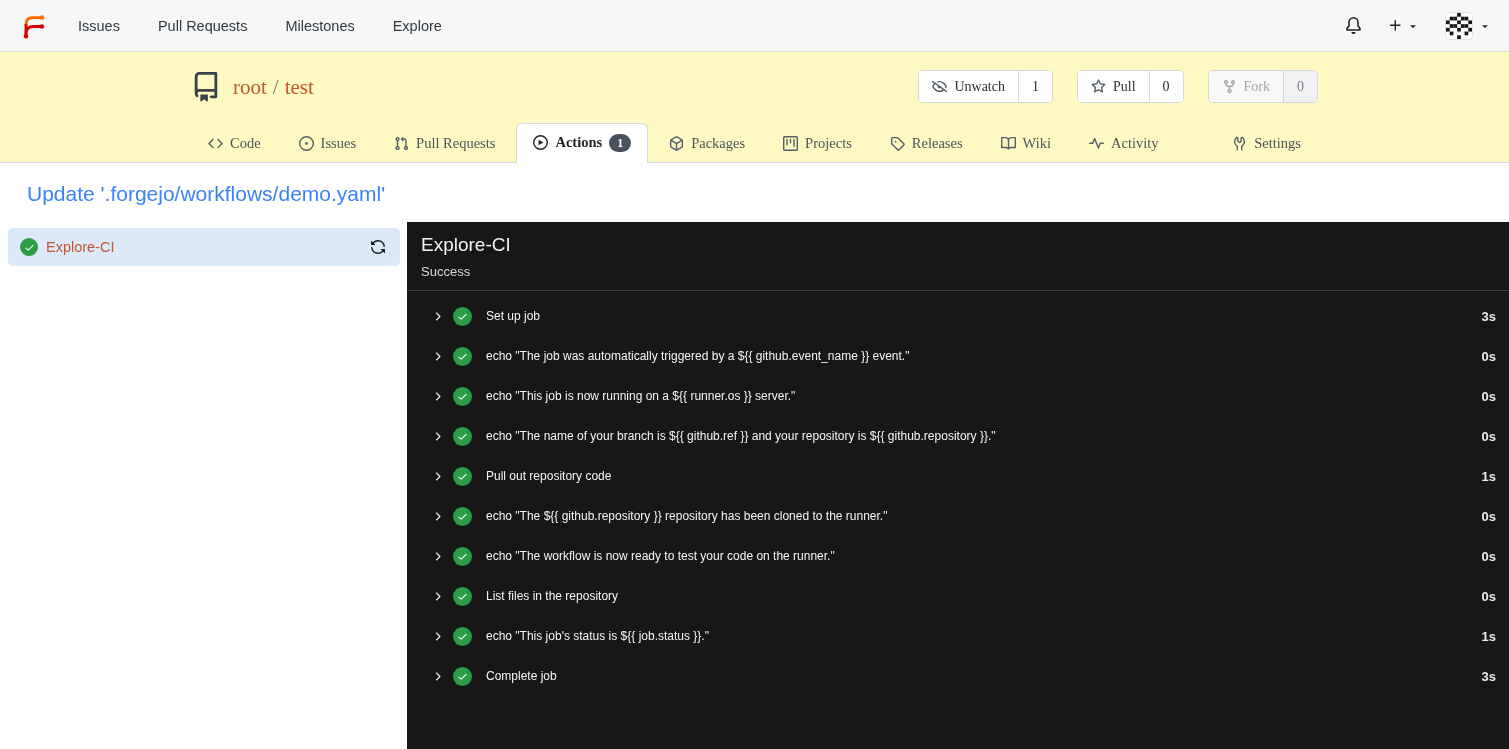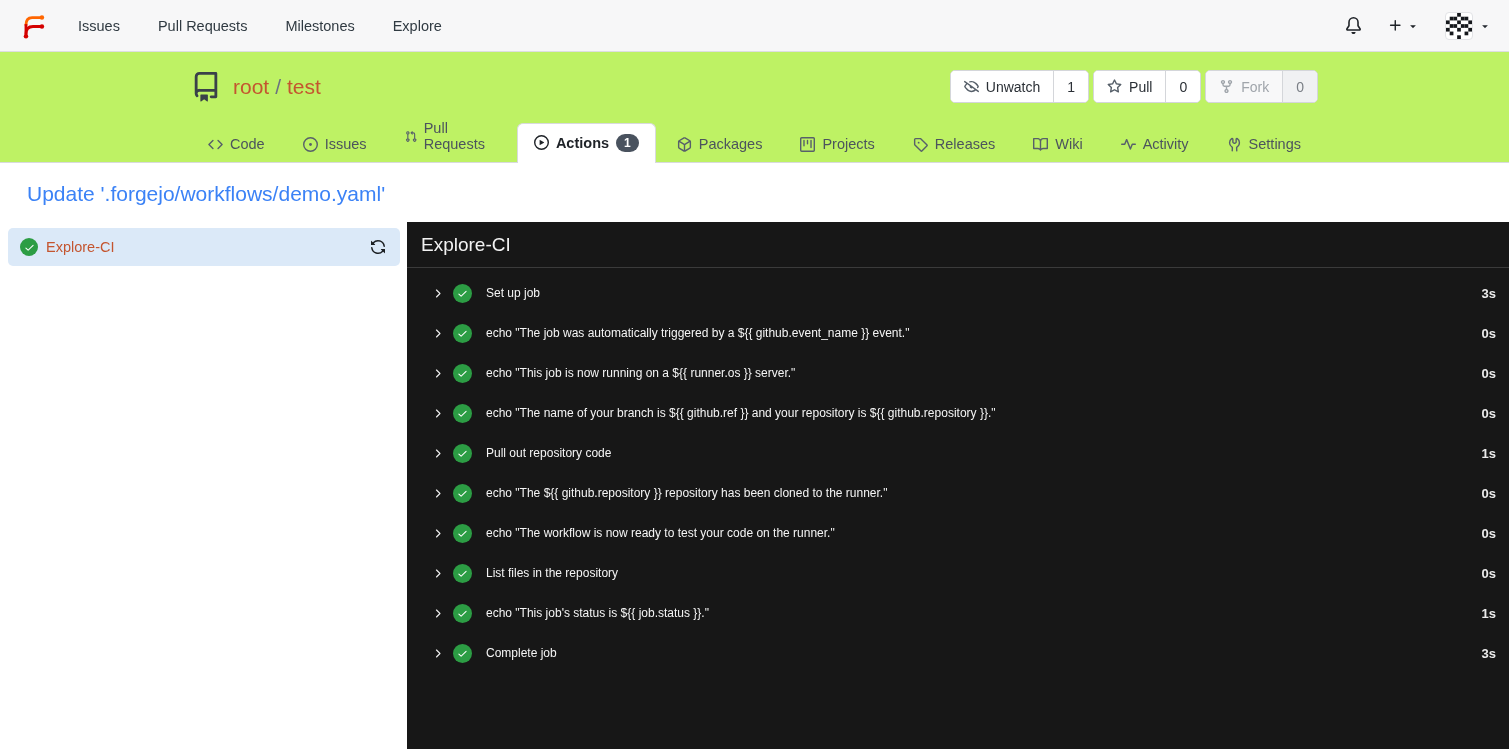--- a/index.html
+++ b/index.html
@@ -12,28 +12,28 @@
   .logo { width:30px; height:30px; margin-right:30px; cursor:pointer; }
   .nav-links { display:flex; align-items:center; gap:38px; }
   .nav-link { font-size:14.5px; color:#303a42; font-weight:500; cursor:pointer; }
   .nav-right { margin-left:auto; display:flex; align-items:center; gap:26px; }
   .icon-btn { display:flex; align-items:center; color:#1f2328; cursor:pointer; gap:4px; }
   .icon-btn svg { display:block; }
   .avatar-wrap { display:flex; align-items:center; gap:6px; cursor:pointer; }
   .avatar { width:28px; height:28px; border-radius:4px; background:#fff; border:1px solid #e2e3e6; }
 
   
-  .repo-header { height:111px; background:#bef264; border-bottom:1px solid #d8dadd; position:relative; }
+  .repo-header { height:111px; background:#fef9c3; border-bottom:1px solid #d8dadd; position:relative;font-family:Liberation Serif, serif; }
   .repo-header-inner { width:1127px; margin:0 auto; height:100%; position:relative; }
   .repo-title-row { display:flex; align-items:center; padding-top:20px; }
   .repo-icon { color:#3a4149; margin-right:12px; }
   .repo-name { font-size:21px; }
   .repo-name .owner, .repo-name .rname { color:#c4552f; cursor:pointer; }
   .repo-name .slash { color:#6b7280; margin:0 6px; font-weight:300; }
-  .repo-actions { position:absolute; right:0; top:18px; display:flex; gap:4px; }
+  .repo-actions { position:absolute; right:0; top:18px; display:flex; gap:24px; }
   .btn-group { display:flex; border:1px solid #d4d6da; border-radius:5px; overflow:hidden; background:#fff; height:33px; }
   .btn-main { display:flex; align-items:center; gap:7px; padding:0 13px; font-size:14px; color:#2b3036; cursor:pointer; background:#fff; }
   .btn-count { display:flex; align-items:center; padding:0 13px; font-size:14px; color:#2b3036; border-left:1px solid #d4d6da; background:#fff; cursor:pointer; }
   .btn-group.disabled .btn-main { color:#a0a5ab; background:#f8f8f9; cursor:default; }
   .btn-group.disabled .btn-count { color:#7a7f86; background:#f0f1f3; }
   .btn-main svg { color:#57606a; }
   .btn-group.disabled svg { color:#a0a5ab; }
 
   
   .tabs-row { position:absolute; bottom:-1px; left:0; width:1127px; display:flex; align-items:flex-end; }
@@ -261,20 +261,21 @@
         <svg width="16" height="16" viewBox="0 0 16 16" fill="currentColor">
             <path d="M1.705 8.005a.75.75 0 0 1 .834.656 5.5 5.5 0 0 0 9.592 2.97l-1.204-1.204a.25.25 0 0 1 .177-.427h3.646a.25.25 0 0 1 .25.25v3.646a.25.25 0 0 1-.427.177l-1.38-1.38A7.002 7.002 0 0 1 1.05 8.84a.75.75 0 0 1 .656-.834ZM8 2.5a5.487 5.487 0 0 0-4.131 1.869l1.204 1.204A.25.25 0 0 1 4.896 6H1.25A.25.25 0 0 1 1 5.75V2.104a.25.25 0 0 1 .427-.177l1.38 1.38A7.002 7.002 0 0 1 14.95 7.16a.75.75 0 0 1-1.49.178A5.5 5.5 0 0 0 8 2.5Z"></path>
           </svg>
       </span>
     </div>
   </div>
 
   <div class="run-panel">
     <div class="panel-header">
       <div class="panel-title">Explore-CI</div>
+      <div class="panel-status">Success</div>
     </div>
     <div class="steps" id="steps-list">
   <div class="step-row">
     <span class="step-chevron">
       <svg width="13" height="13" viewBox="0 0 16 16" fill="currentColor">
               <path d="M6.22 3.22a.75.75 0 0 1 1.06 0l4.25 4.25a.75.75 0 0 1 0 1.06l-4.25 4.25a.751.751 0 0 1-1.042-.018.751.751 0 0 1-.018-1.042L9.94 8 6.22 4.28a.75.75 0 0 1 0-1.06Z"></path>
             </svg>
     </span>
     <span class="step-check">
       <svg width="11" height="11" viewBox="0 0 16 16" fill="currentColor">

